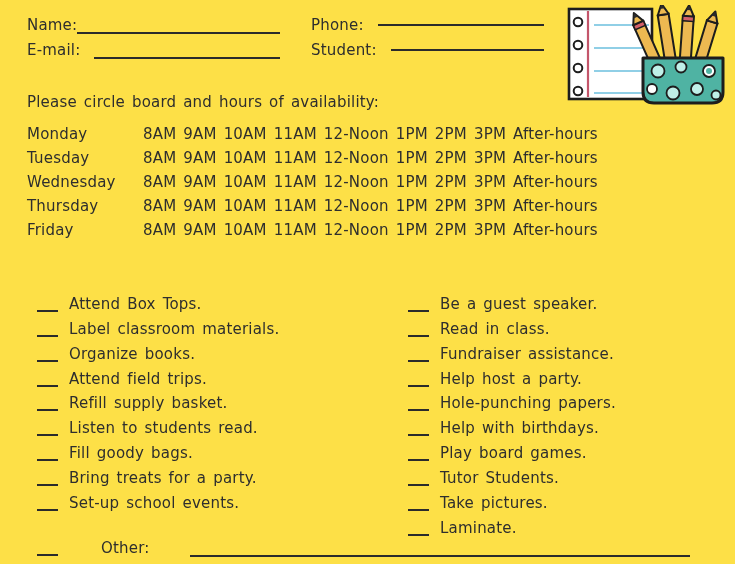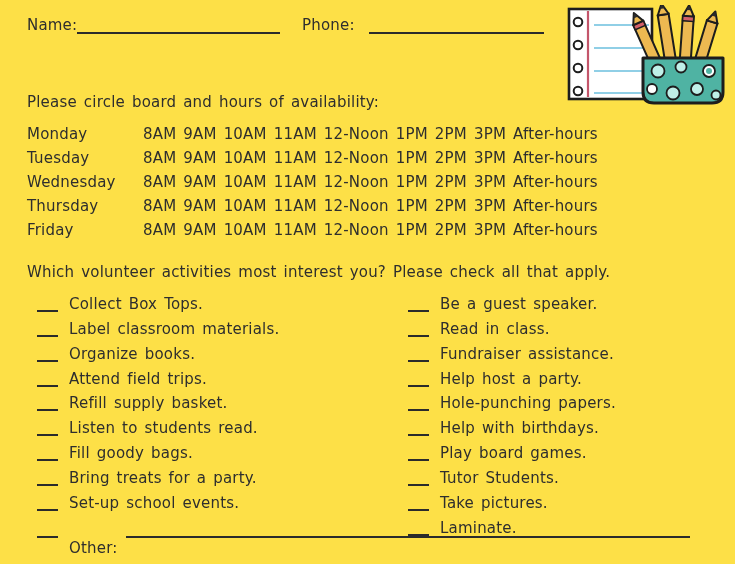--- a/index.html
+++ b/index.html
@@ -17,21 +17,21 @@
     font-size:15px;
     letter-spacing:0.2px;
     word-spacing:2px;
   }
 
   
   .header-fields { position:absolute; left:27px; top:15px; width:517px; }
   .field-row { display:flex; height:20px; margin-bottom:5px; align-items:flex-end; }
   .field { display:flex; align-items:flex-end; }
   .field-left { width:253px; }
-  .field-right { flex:1; margin-left:22px; }
+  .field-right { flex:1; margin-left:31px;align-items:center; }
   .f-label { line-height:19px; white-space:pre; }
   .fill-line { flex:1; height:0; border-bottom:2px solid #2b2b2b; margin-bottom:1px; }
   .fill-line.gap { margin-left:7px; }
 
   
   .illustration { position:absolute; left:564px; top:5px; width:170px; height:100px; }
 
   
   .availability { position:absolute; left:27px; top:92px; width:690px; }
   .avail-instruction { line-height:20px; margin-bottom:10px; }
@@ -40,36 +40,46 @@
   .times { white-space:pre;text-align:center; }
 
   
   .activities-question { position:absolute; left:27px; top:262px; width:700px; line-height:20px; }
   .col { position:absolute; top:291px; }
   .col-left { left:37px; width:355px; }
   .col-right { left:408px; width:320px; }
   .item { display:flex; align-items:flex-end; height:24.9px; }
   .blank { width:21px; flex:none; height:0; border-bottom:2px solid #2b2b2b; margin:0 11px 4px 0; }
   .act-label { line-height:24px; white-space:pre; }
-  .other-row { position:absolute; left:37px; top:536px; width:653px; display:flex; align-items:flex-start; height:24px; }
+  .other-row { position:absolute; left:37px; top:536px; width:653px; display:flex; align-items:flex-end; height:24px;gap:32px; }
   .other-line { flex:1; height:0; border-bottom:2px solid #2b2b2b; margin:0 0 3px 8px; }
 </style>
 </head>
 <body>
 
 <div class="page">
 
   <div class="header-fields">
     <div class="field-row">
       <div class="field field-left">
         <span class="f-label">Name:</span>
         <span class="fill-line"></span>
       </div>
       <div class="field field-right">
         <span class="f-label">Phone: </span>
+        <span class="fill-line gap"></span>
+      </div>
+    </div>
+    <div class="field-row">
+      <div class="field field-left">
+        <span class="f-label">E-mail: </span>
+        <span class="fill-line gap"></span>
+      </div>
+      <div class="field field-right">
+        <span class="f-label">Student: </span>
         <span class="fill-line gap"></span>
       </div>
     </div>
   </div>
 
   <div class="illustration">
     <svg width="170" height="100" viewBox="0 0 170 100">
 
       <g>
         <rect x="5" y="4" width="83" height="90" fill="#ffffff" stroke="#1d1d1d" stroke-width="2.6"></rect>
@@ -140,26 +150,25 @@
     <div class="avail-row">
       <span class="day">Thursday</span>
       <span class="times">8AM 9AM 10AM 11AM 12-Noon 1PM 2PM 3PM After-hours</span>
     </div>
     <div class="avail-row">
       <span class="day">Friday</span>
       <span class="times">8AM 9AM 10AM 11AM 12-Noon 1PM 2PM 3PM After-hours</span>
     </div>
   </div>
 
-  <div class="activities-question">Which volunteer activities most interest you? Please check all that apply.</div>
 
   <div class="col col-left">
     <div class="item">
       <span class="blank"></span>
-      <span class="act-label">Collect Box Tops.</span>
+      <span class="act-label">Attend Box Tops.</span>
     </div>
     <div class="item">
       <span class="blank"></span>
       <span class="act-label">Label classroom materials.</span>
     </div>
     <div class="item">
       <span class="blank"></span>
       <span class="act-label">Organize books.</span>
     </div>
     <div class="item">

